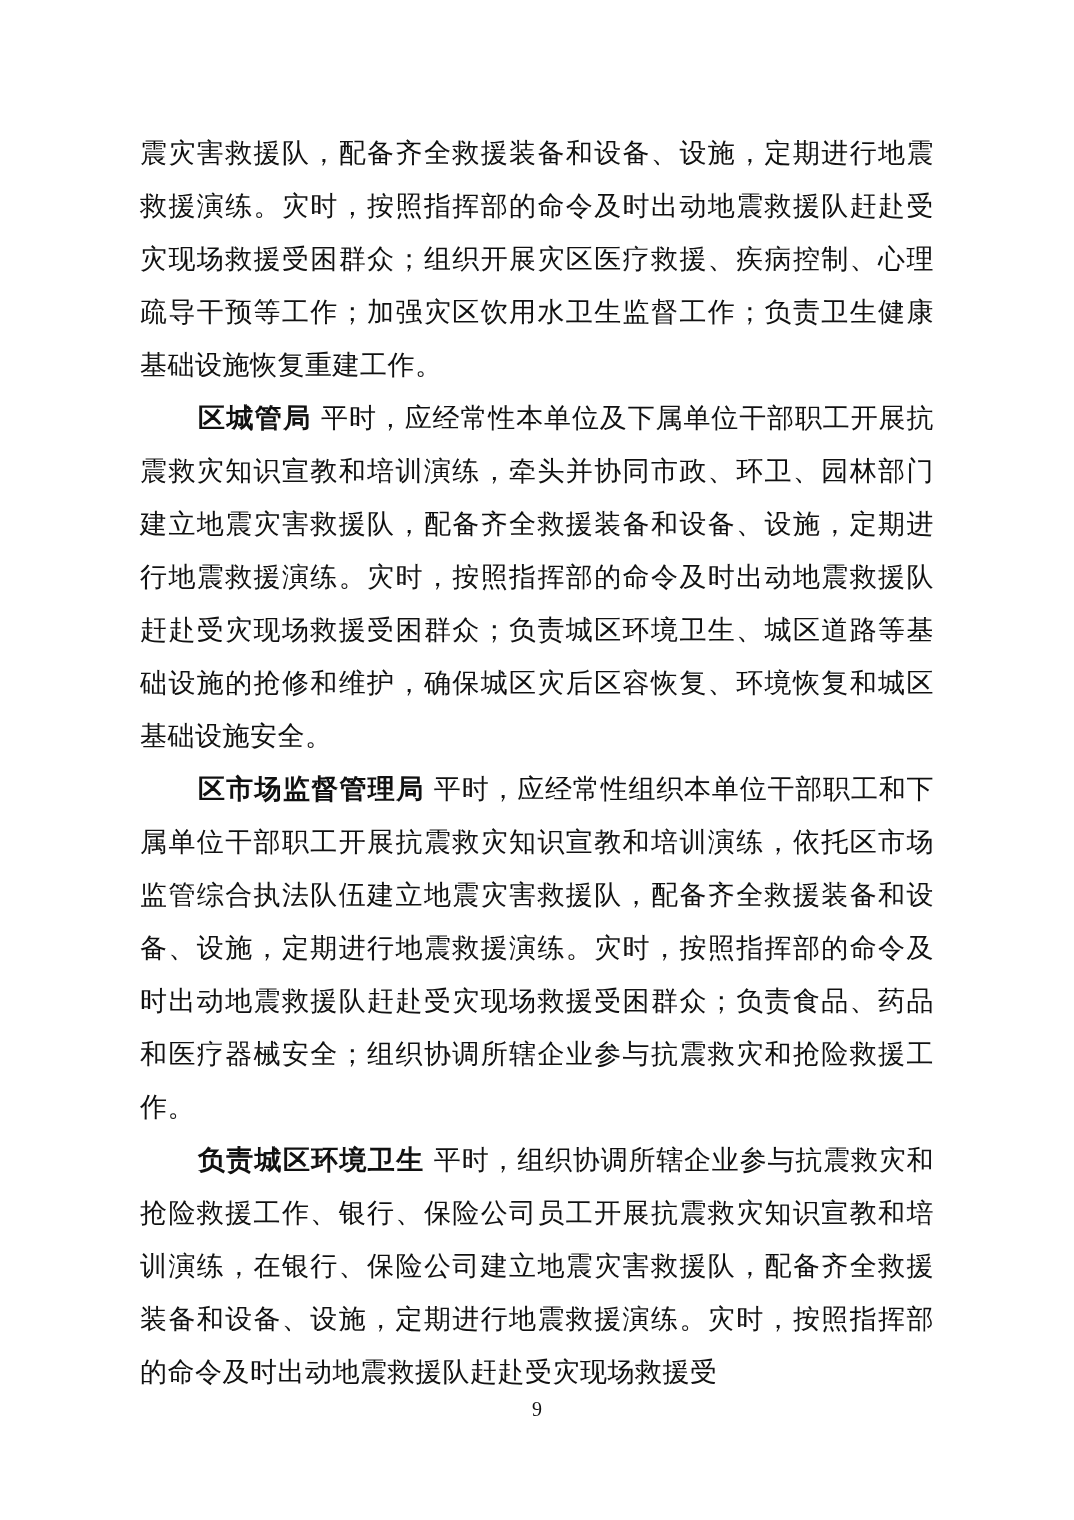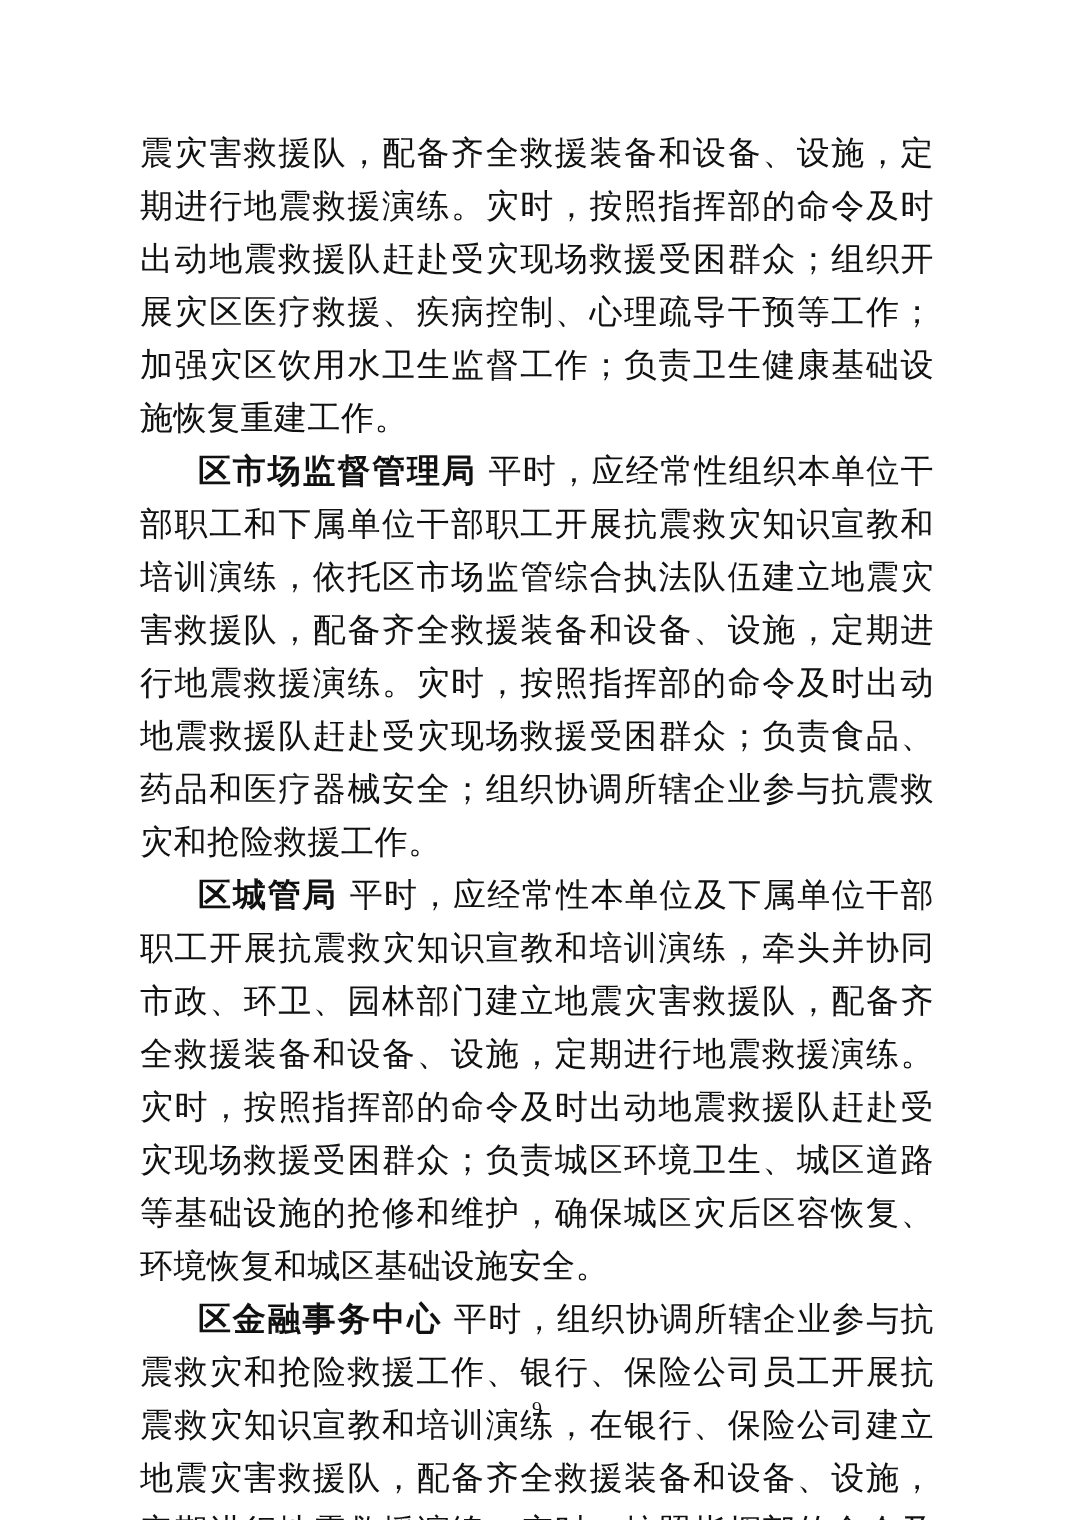--- a/index.html
+++ b/index.html
@@ -23,21 +23,21 @@
     height: 1520px;
     background: #ffffff;
   }
   .content {
     position: absolute;
     left: 140px;
     top: 126px;
     width: 794px;
   }
   .para {
-    font-size: 33px;
+    font-size: 27px;
     line-height: 53px;
     text-align: justify;
     text-justify: inter-ideograph;
     margin: 0 0 0 0;
     letter-spacing: 0.5px;
     color: #111111;
   }
   .para.indent {
     text-indent: 58px;
   }
@@ -62,31 +62,31 @@
 
 <div class="page">
 
   <div class="content">
 
     <p class="para">
       <span>震灾害救援队，配备齐全救援装备和设备、设施，定期进行地震救援演练。灾时，按照指挥部的命令及时出动地震救援队赶赴受灾现场救援受困群众；组织开展灾区医疗救援、疾病控制、心理疏导干预等工作；加强灾区饮用水卫生监督工作；负责卫生健康基础设施恢复重建工作。</span>
     </p>
 
     <p class="para indent">
+      <span class="lead">区城管局</span>
+      <span>平时，应经常性本单位及下属单位干部职工开展抗震救灾知识宣教和培训演练，牵头并协同市政、环卫、园林部门建立地震灾害救援队，配备齐全救援装备和设备、设施，定期进行地震救援演练。灾时，按照指挥部的命令及时出动地震救援队赶赴受灾现场救援受困群众；负责城区环境卫生、城区道路等基础设施的抢修和维护，确保城区灾后区容恢复、环境恢复和城区基础设施安全。</span>
+    </p>
+
+    <p class="para indent">
       <span class="lead">区市场监督管理局</span>
       <span>平时，应经常性组织本单位干部职工和下属单位干部职工开展抗震救灾知识宣教和培训演练，依托区市场监管综合执法队伍建立地震灾害救援队，配备齐全救援装备和设备、设施，定期进行地震救援演练。灾时，按照指挥部的命令及时出动地震救援队赶赴受灾现场救援受困群众；负责食品、药品和医疗器械安全；组织协调所辖企业参与抗震救灾和抢险救援工作。</span>
     </p>
 
     <p class="para indent">
-      <span class="lead">区城管局</span>
-      <span>平时，应经常性本单位及下属单位干部职工开展抗震救灾知识宣教和培训演练，牵头并协同市政、环卫、园林部门建立地震灾害救援队，配备齐全救援装备和设备、设施，定期进行地震救援演练。灾时，按照指挥部的命令及时出动地震救援队赶赴受灾现场救援受困群众；负责城区环境卫生、城区道路等基础设施的抢修和维护，确保城区灾后区容恢复、环境恢复和城区基础设施安全。</span>
-    </p>
-
-    <p class="para indent">
-      <span class="lead">区金融事务中心</span>
+      <span class="lead">负责城区环境卫生</span>
       <span>平时，组织协调所辖企业参与抗震救灾和抢险救援工作、银行、保险公司员工开展抗震救灾知识宣教和培训演练，在银行、保险公司建立地震灾害救援队，配备齐全救援装备和设备、设施，定期进行地震救援演练。灾时，按照指挥部的命令及时出动地震救援队赶赴受灾现场救援受</span>
     </p>
 
   </div>
 
   <div class="pagenum">9</div>
 
 </div>
 
 </body></html>

